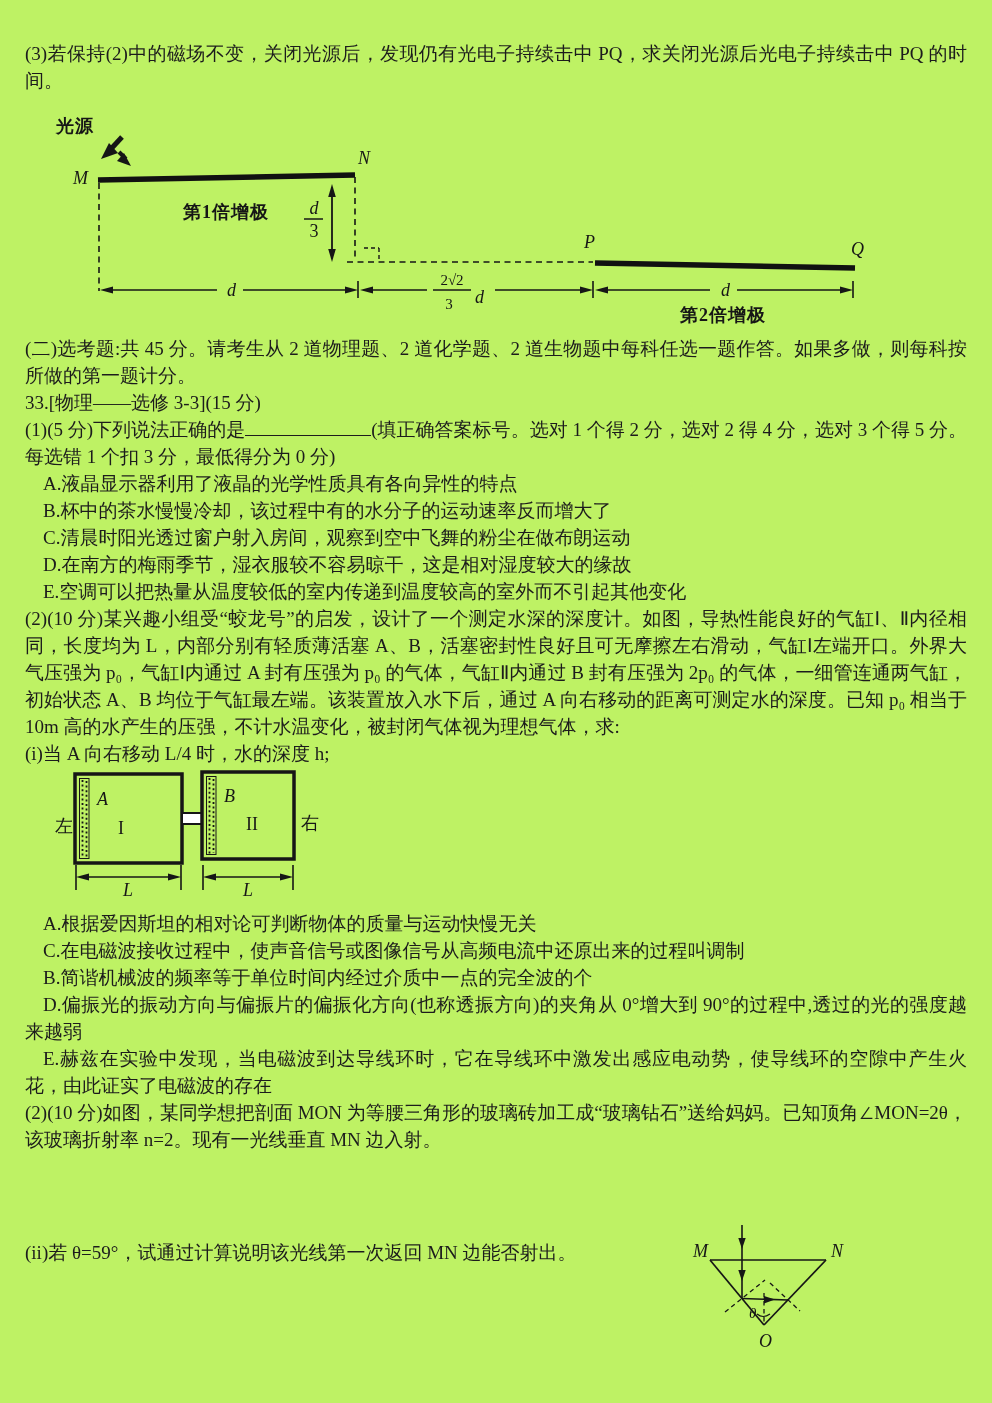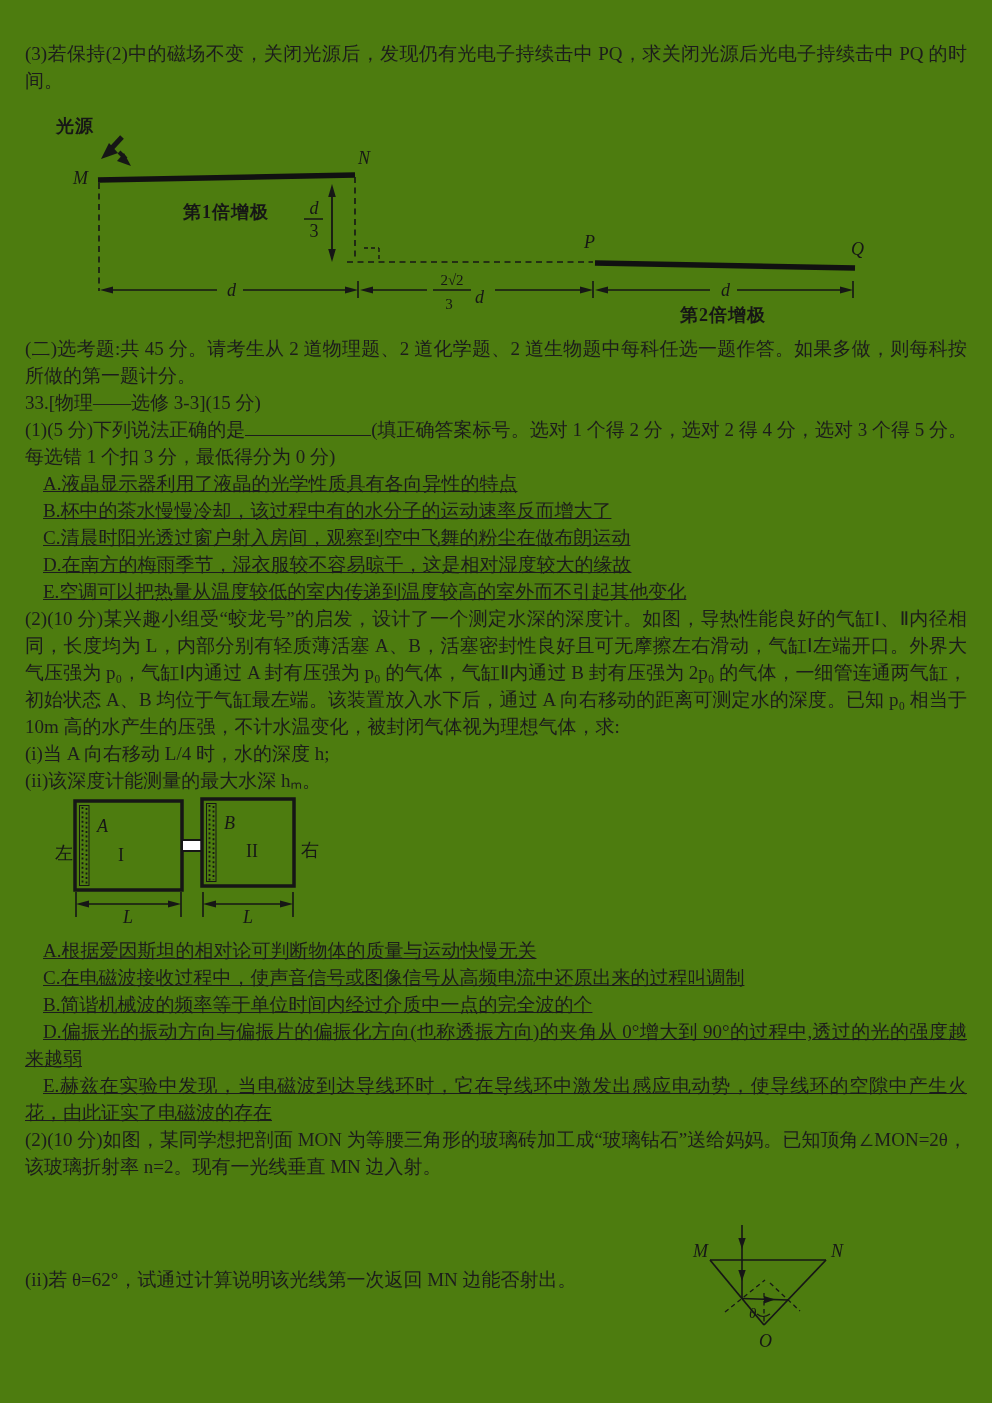--- a/index.html
+++ b/index.html
@@ -1,23 +1,23 @@
 <!DOCTYPE html>
 <html><head>
 <meta charset="utf-8">
 <style>
   html,body { margin:0; padding:0; background:#ffffff; }
   .page {
-    position:relative; width:992px; height:1403px; background:#4d7c0f;
+    position:relative; width:992px; height:1403px; background:#bef264;
     font-family:"Liberation Serif", serif; font-size:19px; line-height:27px;
     color:#1c1c1c; overflow:hidden;
   }
   .content { padding:40px 25px 0 25px; }
   p { margin:0; text-align:justify; text-align-last:left; }
-  .opt { text-indent:18px;text-decoration:underline; }
+  .opt { text-indent:18px; }
   .blank { display:inline-block; border-bottom:1.6px solid #1c1c1c; height:1em; vertical-align:baseline; }
   .blank-sm { width:126px; }
   .blank-lg { width:166px; }
   .figwrap1 { margin:14px 0 2px 0; }
   .figwrap2 { margin:2px 0 4px 30px; }
   svg text { fill:#161616; }
   .it { font-style:italic; font-family:"Liberation Serif", serif; font-size:18px; }
   .rm { font-family:"Liberation Serif", serif; font-size:18px; }
   .sm { font-size:15px; }
   .cjk { font-size:18px; }
@@ -115,21 +115,20 @@
     </p>
 
     <p class="opt">A.液晶显示器利用了液晶的光学性质具有各向异性的特点</p>
     <p class="opt">B.杯中的茶水慢慢冷却，该过程中有的水分子的运动速率反而增大了</p>
     <p class="opt">C.清晨时阳光透过窗户射入房间，观察到空中飞舞的粉尘在做布朗运动</p>
     <p class="opt">D.在南方的梅雨季节，湿衣服较不容易晾干，这是相对湿度较大的缘故</p>
     <p class="opt">E.空调可以把热量从温度较低的室内传递到温度较高的室外而不引起其他变化</p>
 
     <p>(2)(10 分)某兴趣小组受“蛟龙号”的启发，设计了一个测定水深的深度计。如图，导热性能良好的气缸Ⅰ、Ⅱ内径相同，长度均为 L，内部分别有轻质薄活塞 A、B，活塞密封性良好且可无摩擦左右滑动，气缸Ⅰ左端开口。外界大气压强为 p₀，气缸Ⅰ内通过 A 封有压强为 p₀ 的气体，气缸Ⅱ内通过 B 封有压强为 2p₀ 的气体，一细管连通两气缸，初始状态 A、B 均位于气缸最左端。该装置放入水下后，通过 A 向右移动的距离可测定水的深度。已知 p₀ 相当于 10m 高的水产生的压强，不计水温变化，被封闭气体视为理想气体，求:</p>
     <p>(i)当 A 向右移动 L/4 时，水的深度 h;</p>
-    <p>(ii)该深度计能测量的最大水深 hₘ。</p>
 
     <div class="figwrap2">
       <svg width="270" height="130" viewBox="0 0 270 130">
         <text x="0" y="63" class="cjk">左</text>
         <rect x="20" y="5" width="107" height="89" fill="none" class="stroke" stroke-width="3.5"></rect>
         <g>
           <rect x="24.5" y="9.5" width="9.5" height="80" fill="none" class="stroke" stroke-width="1"></rect>
           <line x1="27.5" y1="11" x2="27.5" y2="89" class="stroke" stroke-width="1.8" stroke-dasharray="2 2.6"></line>
           <line x1="31.5" y1="12" x2="31.5" y2="88" class="stroke" stroke-width="1.8" stroke-dasharray="2 2.6"></line>
         </g>
@@ -172,21 +171,21 @@
     <p class="opt">A.根据爱因斯坦的相对论可判断物体的质量与运动快慢无关</p>
     <p class="opt">C.在电磁波接收过程中，使声音信号或图像信号从高频电流中还原出来的过程叫调制</p>
     <p class="opt">B.简谐机械波的频率等于单位时间内经过介质中一点的完全波的个</p>
     <p class="opt">D.偏振光的振动方向与偏振片的偏振化方向(也称透振方向)的夹角从 0°增大到 90°的过程中,透过的光的强度越来越弱</p>
     <p class="opt">E.赫兹在实验中发现，当电磁波到达导线环时，它在导线环中激发出感应电动势，使导线环的空隙中产生火花，由此证实了电磁波的存在</p>
 
     <p>(2)(10 分)如图，某同学想把剖面 MON 为等腰三角形的玻璃砖加工成“玻璃钻石”送给妈妈。已知顶角∠MON=2θ，该玻璃折射率 n=2。现有一光线垂直 MN 边入射。</p>
 
     <div class="spacer"></div>
 
-    <p>(ii)若 θ=62°，试通过计算说明该光线第一次返回 MN 边能否射出。</p>
+    <p>(ii)若 θ=59°，试通过计算说明该光线第一次返回 MN 边能否射出。</p>
   </div>
 
   <div class="fig3">
     <svg width="175" height="145" viewBox="0 0 175 145">
       <text x="8" y="44" class="it">M</text>
       <text x="146" y="44" class="it">N</text>
       <text x="74" y="134" class="it">O</text>
 
       <g>
         <line x1="25" y1="47" x2="141" y2="47" class="stroke" stroke-width="1.7"></line>

